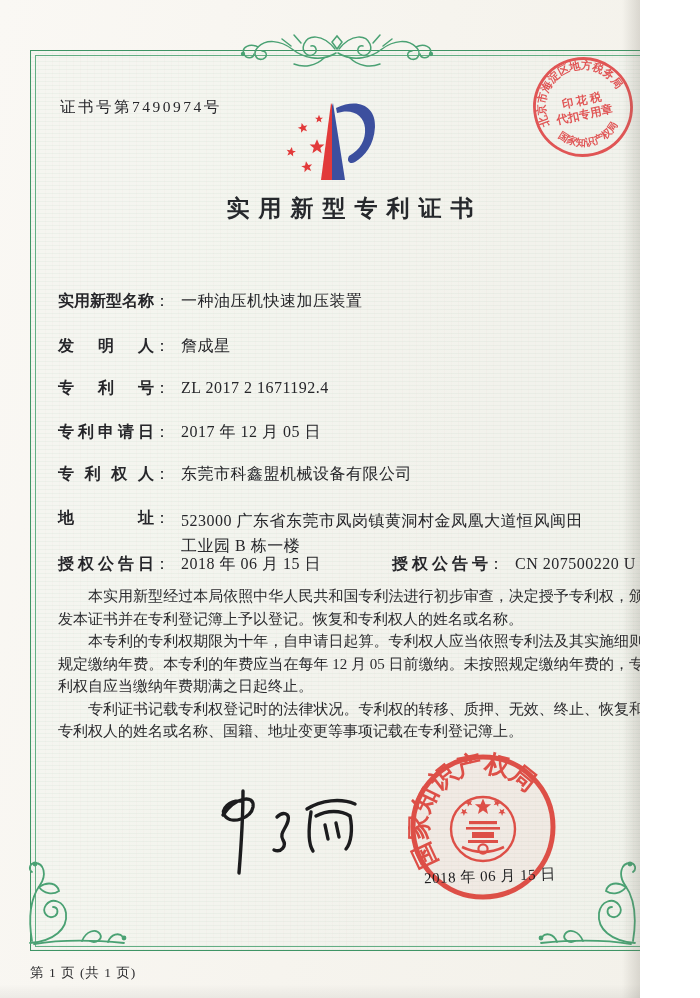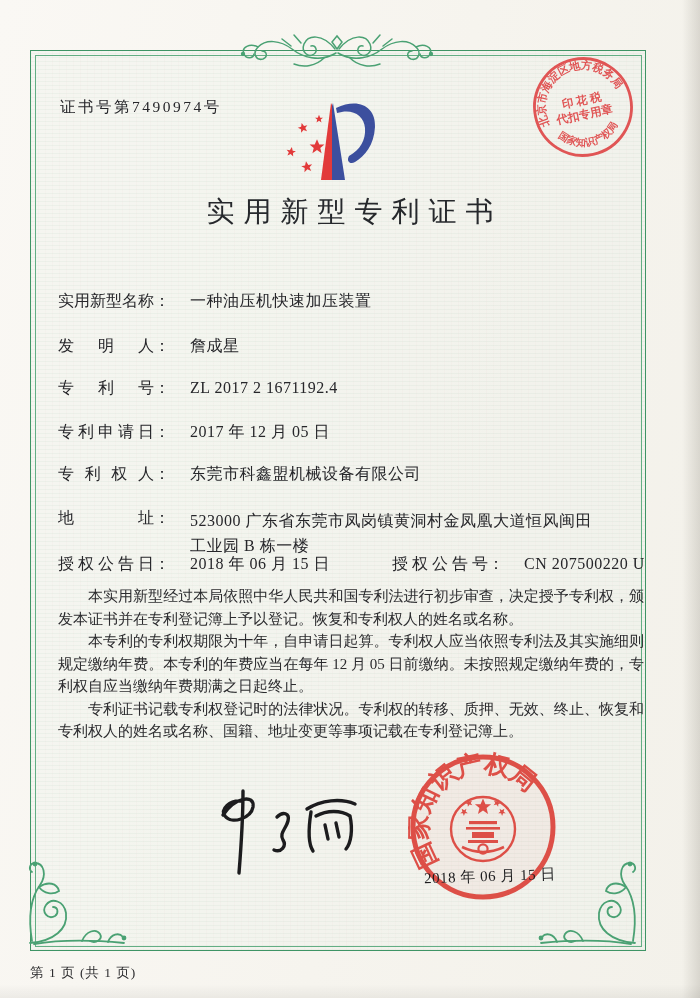--- a/index.html
+++ b/index.html
@@ -1,20 +1,20 @@
 <!DOCTYPE html>
 <html><head>
 <meta charset="utf-8">
 <style>
   * { margin:0; padding:0; box-sizing:border-box; }
   html,body { width:700px; }
   body { font-family:"Liberation Serif","DejaVu Serif",serif; }
 
   .page {
-    position:relative; width:700px; height:998px; overflow:hidden;
+    position:relative; width:640px; height:998px; overflow:hidden;
     background:linear-gradient(100deg,#faf8f4 0%,#f6f4ee 55%,#f3f1ea 100%);
   }
   .edge-right {
     position:absolute; right:0; top:0; width:18px; height:100%; z-index:9;
     background:linear-gradient(to right, rgba(0,0,0,0), rgba(110,104,92,0.20));
   }
   .edge-bottom {
     position:absolute; left:0; bottom:0; width:100%; height:14px; z-index:9;
     background:linear-gradient(to bottom, rgba(0,0,0,0), rgba(0,0,0,0.05));
   }
@@ -44,28 +44,28 @@
 
   .cert-no {
     position:absolute; left:60px; top:97px; z-index:4;
     font-size:15.5px; letter-spacing:2.5px; color:#26262a; font-weight:500;
   }
 
   .logo { position:absolute; left:275px; top:95px; width:150px; height:115px; z-index:4; }
 
   .doc-title {
     position:absolute; left:0; top:193px; width:700px; z-index:4;
-    text-align:center; font-size:28px; font-weight:400; color:#26282c;
+    text-align:center; font-size:23px; font-weight:700; color:#26282c;
     letter-spacing:9px; padding-left:9px;
   }
 
   .row { position:absolute; left:58px; z-index:4; font-size:16px; color:#26262a; white-space:nowrap; }
-  .flabel { display:inline-block; width:96px; text-align:justify; text-align-last:justify; }
+  .flabel { display:inline-block; width:96px; text-align:justify; text-align-last:justify;font-weight:bold; }
   .fcolon { display:inline-block; }
-  .fvalue { margin-left:20px; letter-spacing:0.5px; }
+  .fvalue { margin-left:11px; letter-spacing:0.5px; }
   .fvalue.multiline { display:inline-block; vertical-align:top; white-space:pre-line; width:475px; line-height:25px; letter-spacing:0.5px; }
   .pair-right { position:absolute; left:334px; top:0; white-space:nowrap; }
 
   .paras {
     position:absolute; left:58px; top:585px; width:586px; z-index:4;
     font-size:15px; line-height:22.5px; color:#2b2b2e; text-align:justify;
   }
   .paras p { text-indent:2em; }
 
   .signoff { position:absolute; left:88px; top:812px; z-index:4; color:#222; }

